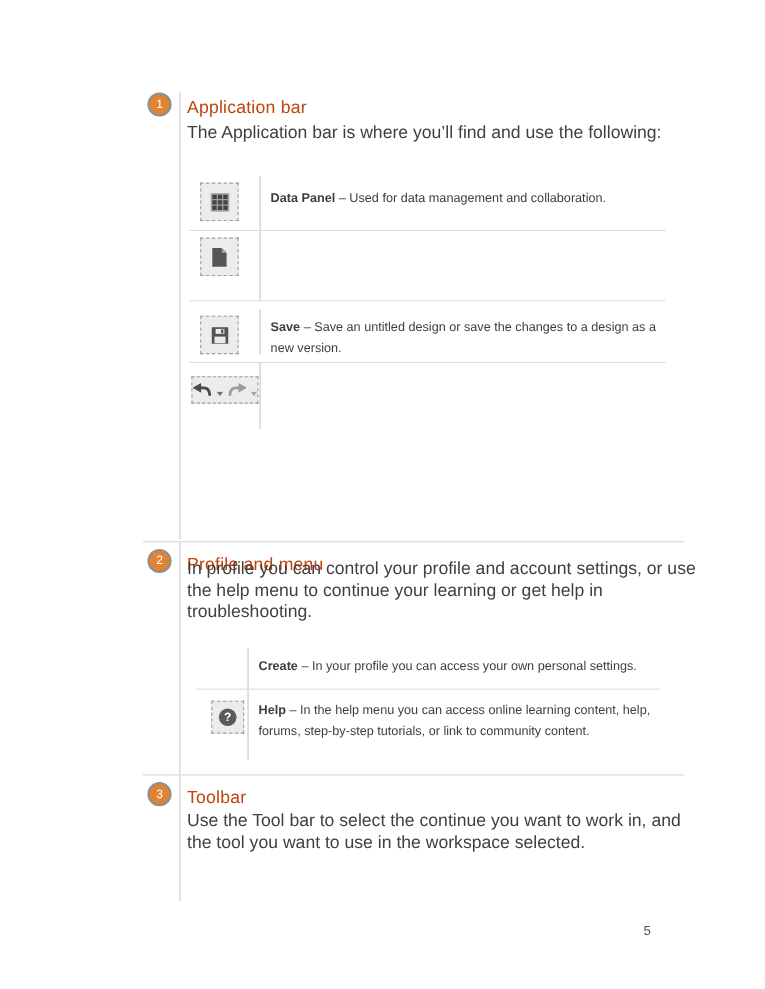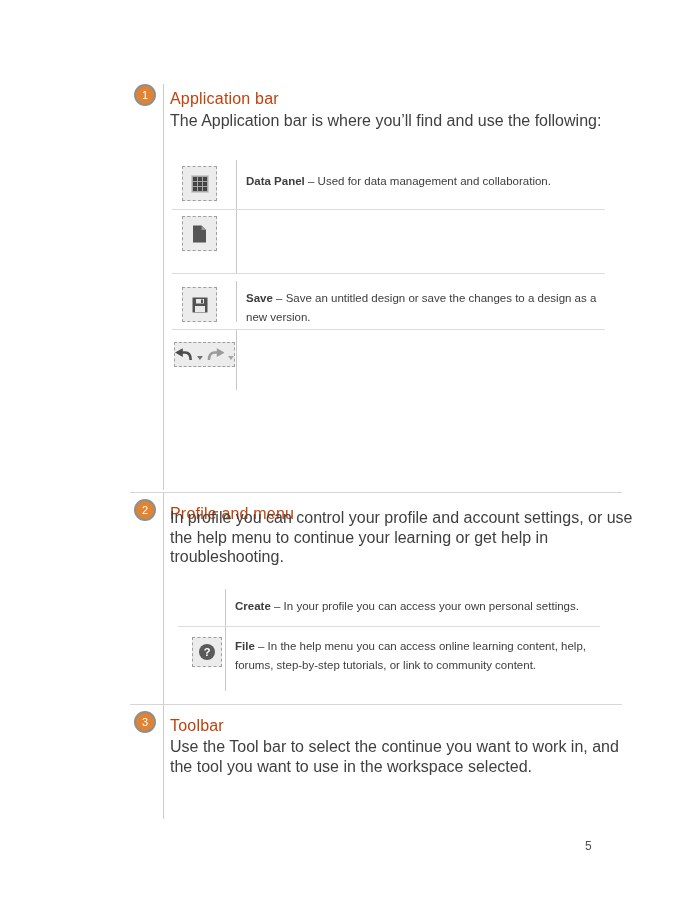--- a/index.html
+++ b/index.html
@@ -168,21 +168,21 @@
           <span class="term">Create</span><span> – In your profile you can access your own personal settings.</span>
         </div>
       </div>
       <div class="trow r2">
         <div class="icell">
           <div class="icon-box help-box">
             <div class="help-glyph">?</div>
           </div>
         </div>
         <div class="tcell">
-          <span class="term">File</span><span> – In the help menu you can access online learning content, help, forums, step-by-step tutorials, or link to community content.</span>
+          <span class="term">Help</span><span> – In the help menu you can access online learning content, help, forums, step-by-step tutorials, or link to community content.</span>
         </div>
       </div>
     </div>
   </div>
 
   <div class="section bordered" id="sec3">
     <div class="badge">3</div>
     <div class="vline"></div>
     <div class="title">Toolbar</div>
     <div class="intro">Use the Tool bar to select the continue you want to work in, and the tool you want to use in the workspace selected.</div>

